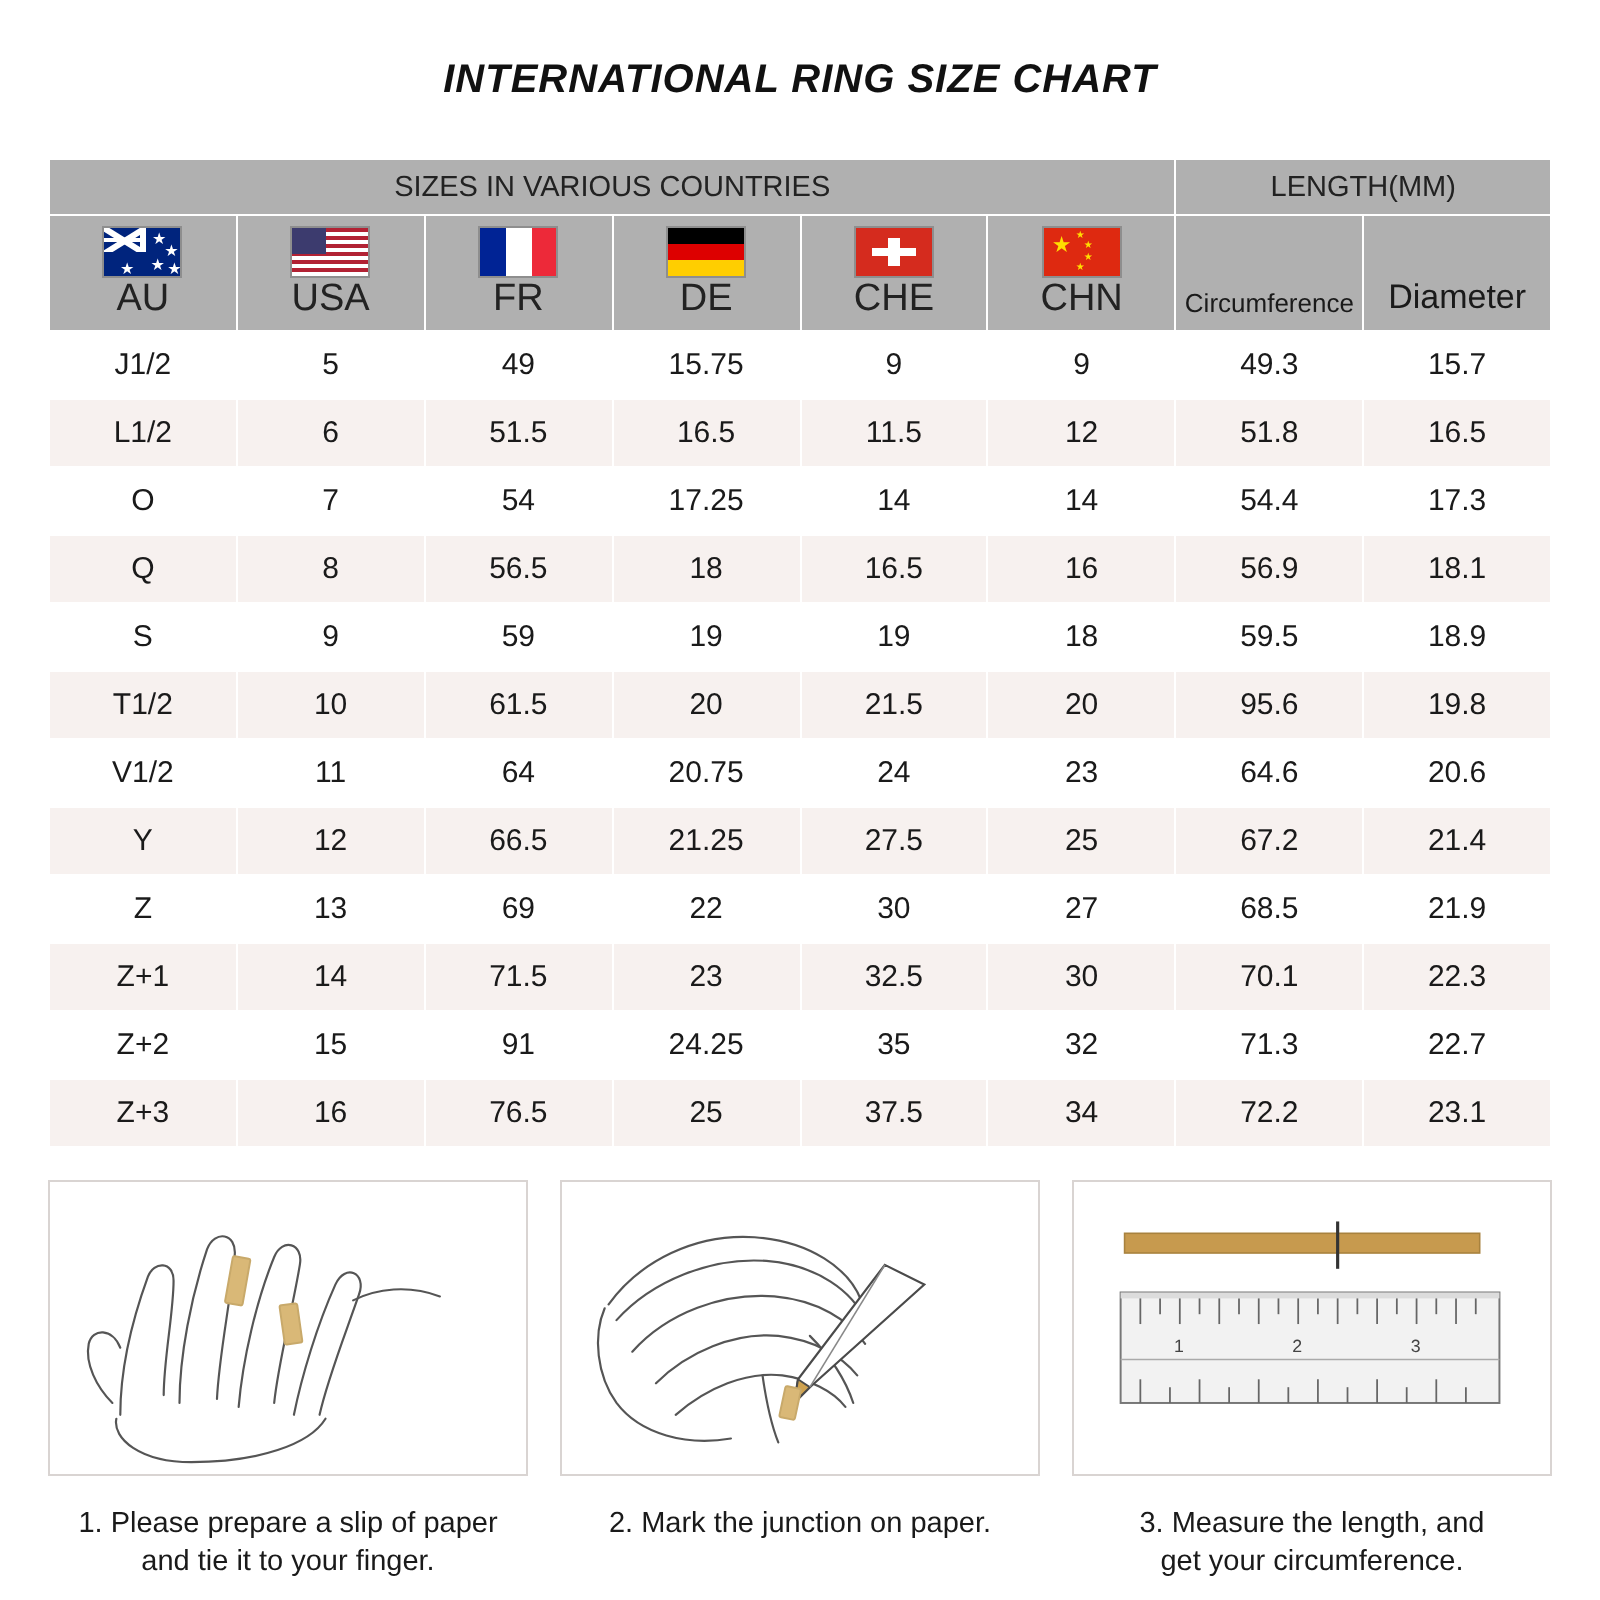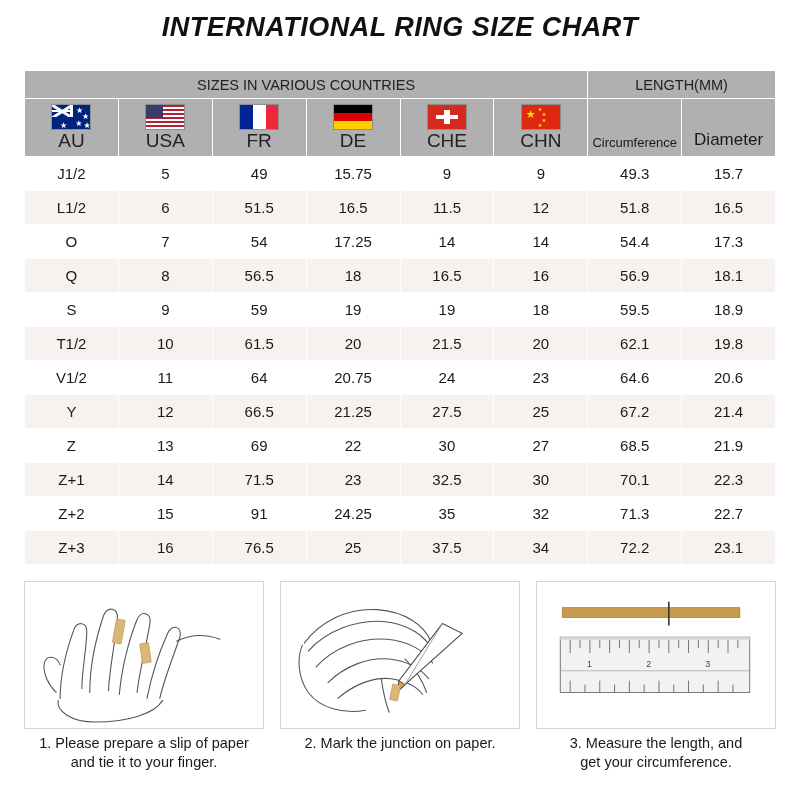--- a/index.html
+++ b/index.html
@@ -15,25 +15,25 @@
     overflow: hidden;
   }
   .page {
     width: 800px;
     height: 800px;
     position: relative;
     box-sizing: border-box;
   }
   .title {
     text-align: center;
-    font-size: 27px;
+    font-size: 20px;
     font-weight: bold;
     font-style: italic;
     letter-spacing: 0.5px;
-    padding-top: 12px;
+    padding-top: 29px;
     padding-bottom: 11px;
     color: #111;
   }
   table.chart {
     width: 752px;
     margin: 16px auto;
     border-collapse: collapse;
     table-layout: fixed;
   }
   table.chart td, table.chart th {
@@ -158,21 +158,21 @@
   .step-img {
     width: 100%;
     height: 148px;
     border: 1px solid #d9d4d2;
     background: #ffffff;
     box-sizing: border-box;
     position: relative;
     overflow: hidden;
   }
   .step-caption {
-    margin-top: 5px;
+    margin-top: 15px;
     font-size: 14.5px;
     line-height: 19px;
     text-align: center;
     color: #1a1a1a;
     white-space: pre-line;
   }
   svg { display: block; }
 </style>
 </head>
 <body>
@@ -316,21 +316,21 @@
         <td>59.5</td>
         <td>18.9</td>
       </tr>
       <tr class="even">
         <td>T1/2</td>
         <td>10</td>
         <td>61.5</td>
         <td>20</td>
         <td>21.5</td>
         <td>20</td>
-        <td>62.1</td>
+        <td>95.6</td>
         <td>19.8</td>
       </tr>
       <tr class="odd">
         <td>V1/2</td>
         <td>11</td>
         <td>64</td>
         <td>20.75</td>
         <td>24</td>
         <td>23</td>
         <td>64.6</td>

